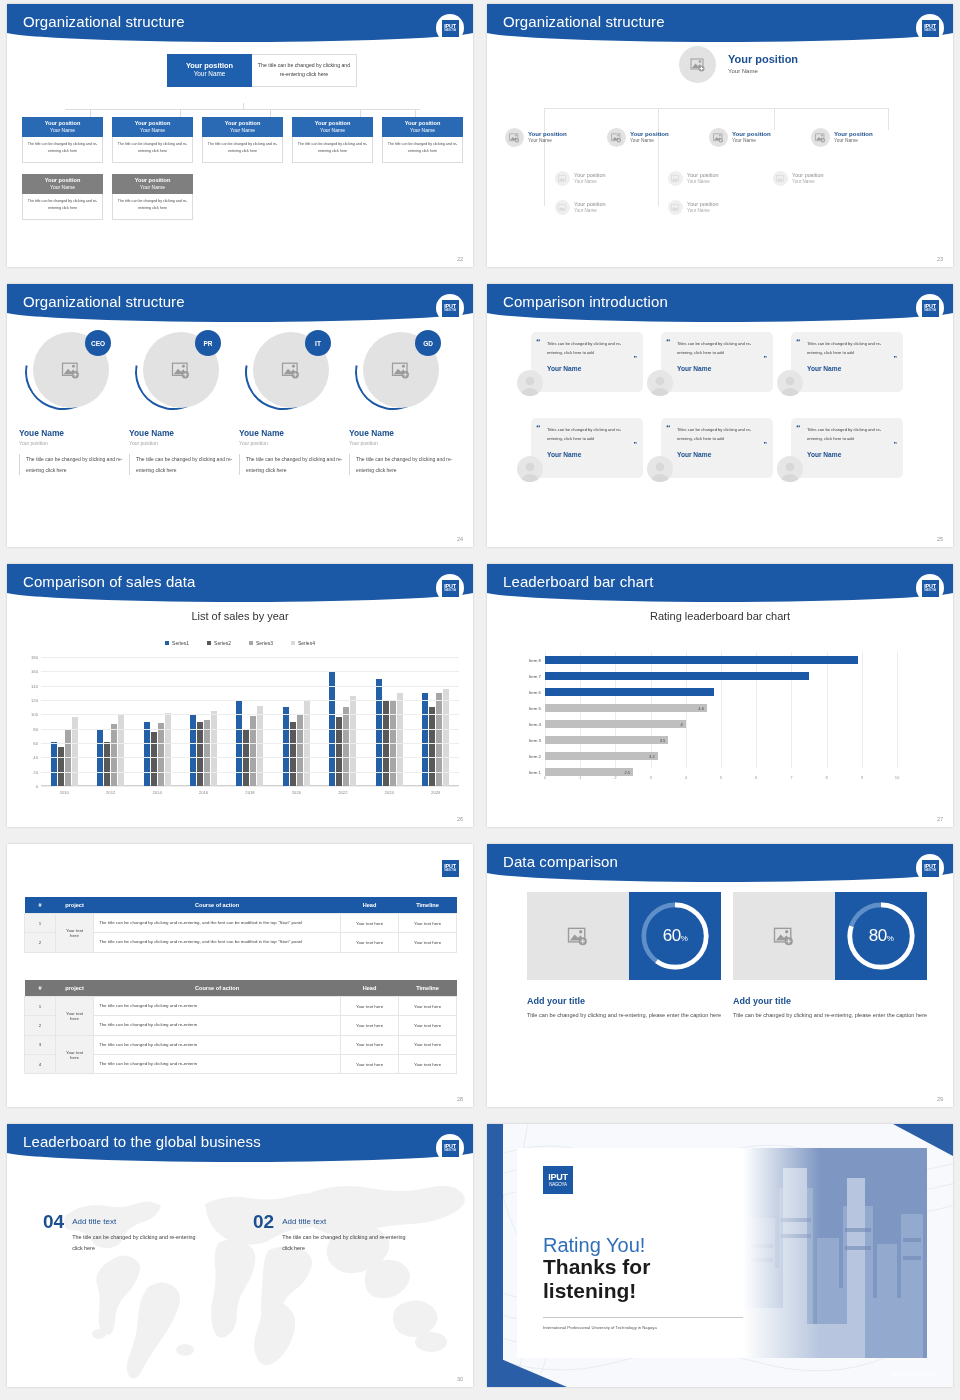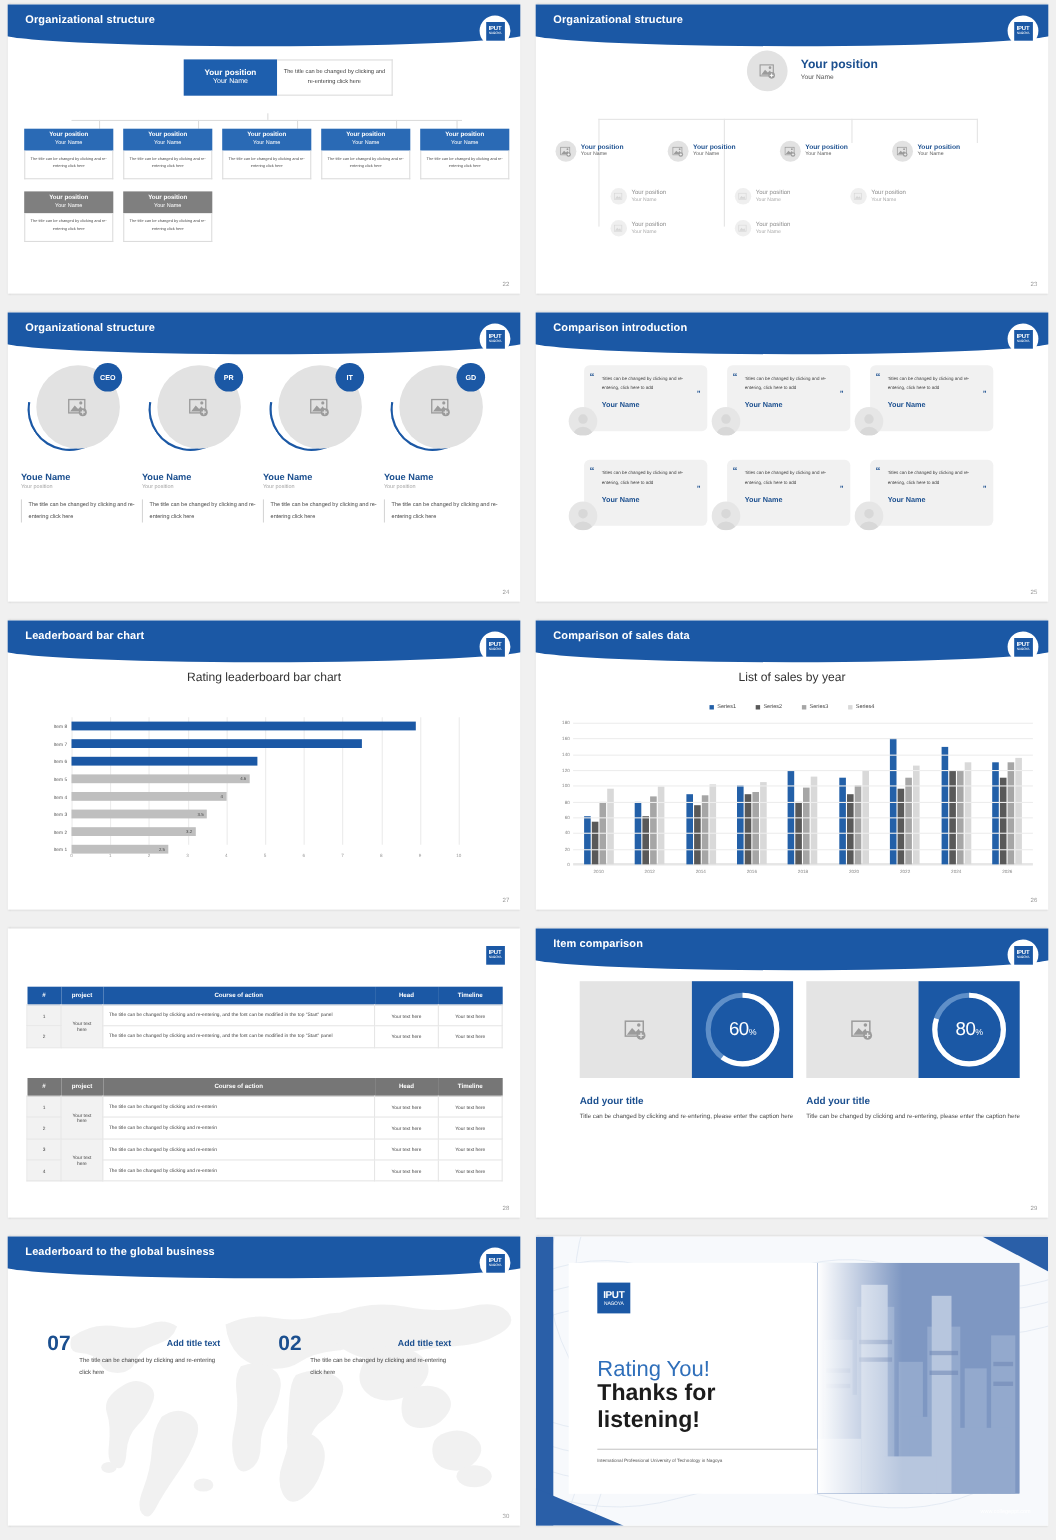--- a/index.html
+++ b/index.html
@@ -28,21 +28,21 @@
     position: absolute; top: 0; left: 0; width: 466px; height: 40px;
     overflow: hidden;
   }
   .hdr .band {
     position: absolute; top: -2px; left: -6px; width: 478px; height: 40px;
     background: #1b58a5;
     border-radius: 0 0 52% 52% / 0 0 30% 30%;
   }
   .hdr-title {
     position: absolute; top: 9px; left: 16px;
-    color: #ffffff; font-size: 10px; font-weight: bold;
+    color: #ffffff; font-size: 15px; font-weight: normal;
     letter-spacing: .1px;
   }
   
   .badge {
     position: absolute; top: 10px; right: 9px; width: 28px; height: 28px;
     background: #ffffff; border-radius: 50%;
     display: flex; align-items: center; justify-content: center;
     z-index: 4;
   }
   .badge .lg {
@@ -186,21 +186,21 @@
   .dc .imgbox { width:102px; background:#e4e4e4; display:flex; align-items:center; justify-content:center;}
   .dc .ring { width:92px; background:#1b58a5; position:relative; display:flex; align-items:center; justify-content:center;}
   .dc .pct { color:#fff; font-size:17px; font-weight:normal; z-index:2; letter-spacing:-.5px;}
   .dc .pct small { font-size:8px;}
   .dc-title { position:absolute; font-size:9px; font-weight:bold; color:#1b4f8f;}
   .dc-sub { position:absolute; font-size:5.6px; color:#4a4a4a; line-height:1.95; width:196px;}
   
   .map-bg { position:absolute; top:40px; left:0; width:466px; height:222px; opacity:.55;}
   .gb { position:absolute; display:flex; align-items:flex-start; gap:8px;}
   .gb .num { font-size:19px; font-weight:bold; color:#1b4f8f; line-height:1;}
-  .gb .tt { font-size:8px; font-weight:bold; color:#1b4f8f; margin-top:5px;text-align:right;}
+  .gb .tt { font-size:8px; font-weight:normal; color:#1b4f8f; margin-top:5px;}
   .gb .dd { font-size:5.4px; color:#3f3f3f; line-height:2.1; margin-top:6px; width:128px;}
   
   .ty { position:absolute; inset:0; background:#f7f9fc; overflow:hidden;}
   .ty .bluel { position:absolute; left:0; top:0; width:16px; height:100%; background:#2a5fa8;}
   .ty .corner-tr { position:absolute; right:0; top:0; width:0; height:0;
     border-left:60px solid transparent; border-top:32px solid #2a5fa8;}
   .ty .corner-bl { position:absolute; left:0; bottom:0; width:0; height:0;
     border-right:80px solid transparent; border-bottom:34px solid #2a5fa8;}
   .ty .card { position:absolute; left:30px; top:24px; width:410px; height:210px; background:#fff; display:flex; overflow:hidden;}
   .ty .left { width:226px; padding:18px 0 0 26px; position:relative;}
@@ -655,20 +655,145 @@
         <div class="s4-av">
             <svg width="26" height="22" viewBox="0 0 26 22">
               <circle cx="13" cy="7" r="4.3" fill="#d8d8d8"></circle>
               <path d="M4 22 a9 8 0 0 1 18 0z" fill="#d8d8d8"></path>
             </svg>
           </div>
       </div>
     </div>
 
     <div class="pg">25</div>
+  </div>
+
+  <div class="slide">
+    <div class="hdr">
+      <div class="band"></div>
+      <div class="hdr-title">Comparison of sales data</div>
+    </div>
+    <div class="badge">
+      <div class="lg">
+        <span class="a">IPUT</span>
+        <span class="b">NAGOYA</span>
+      </div>
+    </div>
+
+    <div class="ch-title">List of sales by year</div>
+    <div class="ch-legend" id="s5-legend">
+        <div class="it">
+          <span class="sw" style="background: rgb(35, 96, 168);"></span>
+          <span>Series1</span>
+        </div>
+        <div class="it">
+          <span class="sw" style="background: rgb(89, 89, 89);"></span>
+          <span>Series2</span>
+        </div>
+        <div class="it">
+          <span class="sw" style="background: rgb(166, 166, 166);"></span>
+          <span>Series3</span>
+        </div>
+        <div class="it">
+          <span class="sw" style="background: rgb(217, 217, 217);"></span>
+          <span>Series4</span>
+        </div>
+      </div>
+    <div class="plot" id="s5-plot">
+      <div class="axis"></div>
+      <div class="groups" id="s5-groups">
+          <div class="grp">
+            <div class="bar" style="height: 43.7167px; background: rgb(35, 96, 168);"></div>
+            <div class="bar" style="height: 39.4167px; background: rgb(89, 89, 89);"></div>
+            <div class="bar" style="height: 57.3333px; background: rgb(166, 166, 166);"></div>
+            <div class="bar" style="height: 68.8px; background: rgb(217, 217, 217);"></div>
+          </div>
+          <div class="grp">
+            <div class="bar" style="height: 57.3333px; background: rgb(35, 96, 168);"></div>
+            <div class="bar" style="height: 43.7167px; background: rgb(89, 89, 89);"></div>
+            <div class="bar" style="height: 61.6333px; background: rgb(166, 166, 166);"></div>
+            <div class="bar" style="height: 70.95px; background: rgb(217, 217, 217);"></div>
+          </div>
+          <div class="grp">
+            <div class="bar" style="height: 64.5px; background: rgb(35, 96, 168);"></div>
+            <div class="bar" style="height: 53.75px; background: rgb(89, 89, 89);"></div>
+            <div class="bar" style="height: 63.0667px; background: rgb(166, 166, 166);"></div>
+            <div class="bar" style="height: 73.1px; background: rgb(217, 217, 217);"></div>
+          </div>
+          <div class="grp">
+            <div class="bar" style="height: 71.6667px; background: rgb(35, 96, 168);"></div>
+            <div class="bar" style="height: 64.5px; background: rgb(89, 89, 89);"></div>
+            <div class="bar" style="height: 65.9333px; background: rgb(166, 166, 166);"></div>
+            <div class="bar" style="height: 75.25px; background: rgb(217, 217, 217);"></div>
+          </div>
+          <div class="grp">
+            <div class="bar" style="height: 86px; background: rgb(35, 96, 168);"></div>
+            <div class="bar" style="height: 57.3333px; background: rgb(89, 89, 89);"></div>
+            <div class="bar" style="height: 70.2333px; background: rgb(166, 166, 166);"></div>
+            <div class="bar" style="height: 79.55px; background: rgb(217, 217, 217);"></div>
+          </div>
+          <div class="grp">
+            <div class="bar" style="height: 78.8333px; background: rgb(35, 96, 168);"></div>
+            <div class="bar" style="height: 64.5px; background: rgb(89, 89, 89);"></div>
+            <div class="bar" style="height: 71.6667px; background: rgb(166, 166, 166);"></div>
+            <div class="bar" style="height: 86px; background: rgb(217, 217, 217);"></div>
+          </div>
+          <div class="grp">
+            <div class="bar" style="height: 114.667px; background: rgb(35, 96, 168);"></div>
+            <div class="bar" style="height: 68.8px; background: rgb(89, 89, 89);"></div>
+            <div class="bar" style="height: 78.8333px; background: rgb(166, 166, 166);"></div>
+            <div class="bar" style="height: 90.3px; background: rgb(217, 217, 217);"></div>
+          </div>
+          <div class="grp">
+            <div class="bar" style="height: 107.5px; background: rgb(35, 96, 168);"></div>
+            <div class="bar" style="height: 86px; background: rgb(89, 89, 89);"></div>
+            <div class="bar" style="height: 86px; background: rgb(166, 166, 166);"></div>
+            <div class="bar" style="height: 93.1667px; background: rgb(217, 217, 217);"></div>
+          </div>
+          <div class="grp">
+            <div class="bar" style="height: 93.1667px; background: rgb(35, 96, 168);"></div>
+            <div class="bar" style="height: 78.8333px; background: rgb(89, 89, 89);"></div>
+            <div class="bar" style="height: 93.1667px; background: rgb(166, 166, 166);"></div>
+            <div class="bar" style="height: 96.75px; background: rgb(217, 217, 217);"></div>
+          </div>
+        </div>
+    <div class="gl" style="top: 129px;"></div>
+        <div class="yt" style="top: 129px;">0</div>
+        <div class="gl" style="top: 114.667px;"></div>
+        <div class="yt" style="top: 114.667px;">20</div>
+        <div class="gl" style="top: 100.333px;"></div>
+        <div class="yt" style="top: 100.333px;">40</div>
+        <div class="gl" style="top: 86px;"></div>
+        <div class="yt" style="top: 86px;">60</div>
+        <div class="gl" style="top: 71.6667px;"></div>
+        <div class="yt" style="top: 71.6667px;">80</div>
+        <div class="gl" style="top: 57.3333px;"></div>
+        <div class="yt" style="top: 57.3333px;">100</div>
+        <div class="gl" style="top: 43px;"></div>
+        <div class="yt" style="top: 43px;">120</div>
+        <div class="gl" style="top: 28.6667px;"></div>
+        <div class="yt" style="top: 28.6667px;">140</div>
+        <div class="gl" style="top: 14.3333px;"></div>
+        <div class="yt" style="top: 14.3333px;">160</div>
+        <div class="gl" style="top: 0px;"></div>
+        <div class="yt" style="top: 0px;">180</div>
+      </div>
+    <div class="xlabels" id="s5-xlabels">
+        <span>2010</span>
+        <span>2012</span>
+        <span>2014</span>
+        <span>2016</span>
+        <span>2018</span>
+        <span>2020</span>
+        <span>2022</span>
+        <span>2024</span>
+        <span>2026</span>
+      </div>
+
+    <div class="pg">26</div>
   </div>
 
   <div class="slide">
     <div class="hdr">
       <div class="band"></div>
       <div class="hdr-title">Leaderboard bar chart</div>
     </div>
     <div class="badge">
       <div class="lg">
         <span class="a">IPUT</span>
@@ -738,145 +863,20 @@
         </div>
         <div class="lb-row">
           <div class="lb-lab">Item 1</div>
           <div class="lb-bar" style="width: 88px; background: rgb(191, 191, 191);">
             <span class="lb-val">2.5</span>
           </div>
         </div>
       </div>
 
     <div class="pg">27</div>
-  </div>
-
-  <div class="slide">
-    <div class="hdr">
-      <div class="band"></div>
-      <div class="hdr-title">Comparison of sales data</div>
-    </div>
-    <div class="badge">
-      <div class="lg">
-        <span class="a">IPUT</span>
-        <span class="b">NAGOYA</span>
-      </div>
-    </div>
-
-    <div class="ch-title">List of sales by year</div>
-    <div class="ch-legend" id="s5-legend">
-        <div class="it">
-          <span class="sw" style="background: rgb(35, 96, 168);"></span>
-          <span>Series1</span>
-        </div>
-        <div class="it">
-          <span class="sw" style="background: rgb(89, 89, 89);"></span>
-          <span>Series2</span>
-        </div>
-        <div class="it">
-          <span class="sw" style="background: rgb(166, 166, 166);"></span>
-          <span>Series3</span>
-        </div>
-        <div class="it">
-          <span class="sw" style="background: rgb(217, 217, 217);"></span>
-          <span>Series4</span>
-        </div>
-      </div>
-    <div class="plot" id="s5-plot">
-      <div class="axis"></div>
-      <div class="groups" id="s5-groups">
-          <div class="grp">
-            <div class="bar" style="height: 43.7167px; background: rgb(35, 96, 168);"></div>
-            <div class="bar" style="height: 39.4167px; background: rgb(89, 89, 89);"></div>
-            <div class="bar" style="height: 57.3333px; background: rgb(166, 166, 166);"></div>
-            <div class="bar" style="height: 68.8px; background: rgb(217, 217, 217);"></div>
-          </div>
-          <div class="grp">
-            <div class="bar" style="height: 57.3333px; background: rgb(35, 96, 168);"></div>
-            <div class="bar" style="height: 43.7167px; background: rgb(89, 89, 89);"></div>
-            <div class="bar" style="height: 61.6333px; background: rgb(166, 166, 166);"></div>
-            <div class="bar" style="height: 70.95px; background: rgb(217, 217, 217);"></div>
-          </div>
-          <div class="grp">
-            <div class="bar" style="height: 64.5px; background: rgb(35, 96, 168);"></div>
-            <div class="bar" style="height: 53.75px; background: rgb(89, 89, 89);"></div>
-            <div class="bar" style="height: 63.0667px; background: rgb(166, 166, 166);"></div>
-            <div class="bar" style="height: 73.1px; background: rgb(217, 217, 217);"></div>
-          </div>
-          <div class="grp">
-            <div class="bar" style="height: 71.6667px; background: rgb(35, 96, 168);"></div>
-            <div class="bar" style="height: 64.5px; background: rgb(89, 89, 89);"></div>
-            <div class="bar" style="height: 65.9333px; background: rgb(166, 166, 166);"></div>
-            <div class="bar" style="height: 75.25px; background: rgb(217, 217, 217);"></div>
-          </div>
-          <div class="grp">
-            <div class="bar" style="height: 86px; background: rgb(35, 96, 168);"></div>
-            <div class="bar" style="height: 57.3333px; background: rgb(89, 89, 89);"></div>
-            <div class="bar" style="height: 70.2333px; background: rgb(166, 166, 166);"></div>
-            <div class="bar" style="height: 79.55px; background: rgb(217, 217, 217);"></div>
-          </div>
-          <div class="grp">
-            <div class="bar" style="height: 78.8333px; background: rgb(35, 96, 168);"></div>
-            <div class="bar" style="height: 64.5px; background: rgb(89, 89, 89);"></div>
-            <div class="bar" style="height: 71.6667px; background: rgb(166, 166, 166);"></div>
-            <div class="bar" style="height: 86px; background: rgb(217, 217, 217);"></div>
-          </div>
-          <div class="grp">
-            <div class="bar" style="height: 114.667px; background: rgb(35, 96, 168);"></div>
-            <div class="bar" style="height: 68.8px; background: rgb(89, 89, 89);"></div>
-            <div class="bar" style="height: 78.8333px; background: rgb(166, 166, 166);"></div>
-            <div class="bar" style="height: 90.3px; background: rgb(217, 217, 217);"></div>
-          </div>
-          <div class="grp">
-            <div class="bar" style="height: 107.5px; background: rgb(35, 96, 168);"></div>
-            <div class="bar" style="height: 86px; background: rgb(89, 89, 89);"></div>
-            <div class="bar" style="height: 86px; background: rgb(166, 166, 166);"></div>
-            <div class="bar" style="height: 93.1667px; background: rgb(217, 217, 217);"></div>
-          </div>
-          <div class="grp">
-            <div class="bar" style="height: 93.1667px; background: rgb(35, 96, 168);"></div>
-            <div class="bar" style="height: 78.8333px; background: rgb(89, 89, 89);"></div>
-            <div class="bar" style="height: 93.1667px; background: rgb(166, 166, 166);"></div>
-            <div class="bar" style="height: 96.75px; background: rgb(217, 217, 217);"></div>
-          </div>
-        </div>
-    <div class="gl" style="top: 129px;"></div>
-        <div class="yt" style="top: 129px;">0</div>
-        <div class="gl" style="top: 114.667px;"></div>
-        <div class="yt" style="top: 114.667px;">20</div>
-        <div class="gl" style="top: 100.333px;"></div>
-        <div class="yt" style="top: 100.333px;">40</div>
-        <div class="gl" style="top: 86px;"></div>
-        <div class="yt" style="top: 86px;">60</div>
-        <div class="gl" style="top: 71.6667px;"></div>
-        <div class="yt" style="top: 71.6667px;">80</div>
-        <div class="gl" style="top: 57.3333px;"></div>
-        <div class="yt" style="top: 57.3333px;">100</div>
-        <div class="gl" style="top: 43px;"></div>
-        <div class="yt" style="top: 43px;">120</div>
-        <div class="gl" style="top: 28.6667px;"></div>
-        <div class="yt" style="top: 28.6667px;">140</div>
-        <div class="gl" style="top: 14.3333px;"></div>
-        <div class="yt" style="top: 14.3333px;">160</div>
-        <div class="gl" style="top: 0px;"></div>
-        <div class="yt" style="top: 0px;">180</div>
-      </div>
-    <div class="xlabels" id="s5-xlabels">
-        <span>2010</span>
-        <span>2012</span>
-        <span>2014</span>
-        <span>2016</span>
-        <span>2018</span>
-        <span>2020</span>
-        <span>2022</span>
-        <span>2024</span>
-        <span>2026</span>
-      </div>
-
-    <div class="pg">26</div>
   </div>
 
   <div class="slide">
     <div class="badge">
       <div class="lg">
         <span class="a">IPUT</span>
         <span class="b">NAGOYA</span>
       </div>
     </div>
 
@@ -946,21 +946,21 @@
         </tr>
       </tbody>
     </table>
 
     <div class="pg">28</div>
   </div>
 
   <div class="slide">
     <div class="hdr">
       <div class="band"></div>
-      <div class="hdr-title">Item comparison</div>
+      <div class="hdr-title">Data comparison</div>
     </div>
     <div class="badge">
       <div class="lg">
         <span class="a">IPUT</span>
         <span class="b">NAGOYA</span>
       </div>
     </div>
 
     <div class="dc" style="left:40px">
       <div class="imgbox">
@@ -1032,21 +1032,21 @@
         <path d="M368 98 q20 -6 30 4 q10 10 0 22 q-10 12 -26 10 q-14 -2 -14 -18 q0 -14 10 -18z"></path>
         <path d="M394 140 q18 -8 30 2 q12 10 2 22 q-10 12 -26 8 q-14 -4 -14 -18 q0 -10 8 -14z"></path>
         <path d="M256 140 q16 -6 26 4 q10 10 4 28 q-6 18 -18 26 q-12 8 -18 -4 q-6 -12 0 -28 q6 -18 6 -26z"></path>
         <ellipse cx="424" cy="178" rx="16" ry="10"></ellipse>
         <ellipse cx="178" cy="186" rx="9" ry="6"></ellipse>
         <ellipse cx="92" cy="170" rx="7" ry="5"></ellipse>
       </g>
     </svg>
 
     <div class="gb" style="left:36px; top:88px;">
-      <div class="num">07</div>
+      <div class="num">04</div>
       <div>
         <div class="tt">Add title text</div>
         <div class="dd">The title can be changed by clicking and re-entering click here</div>
       </div>
     </div>
     <div class="gb" style="left:246px; top:88px;">
       <div class="num">02</div>
       <div>
         <div class="tt">Add title text</div>
         <div class="dd">The title can be changed by clicking and re-entering click here</div>

